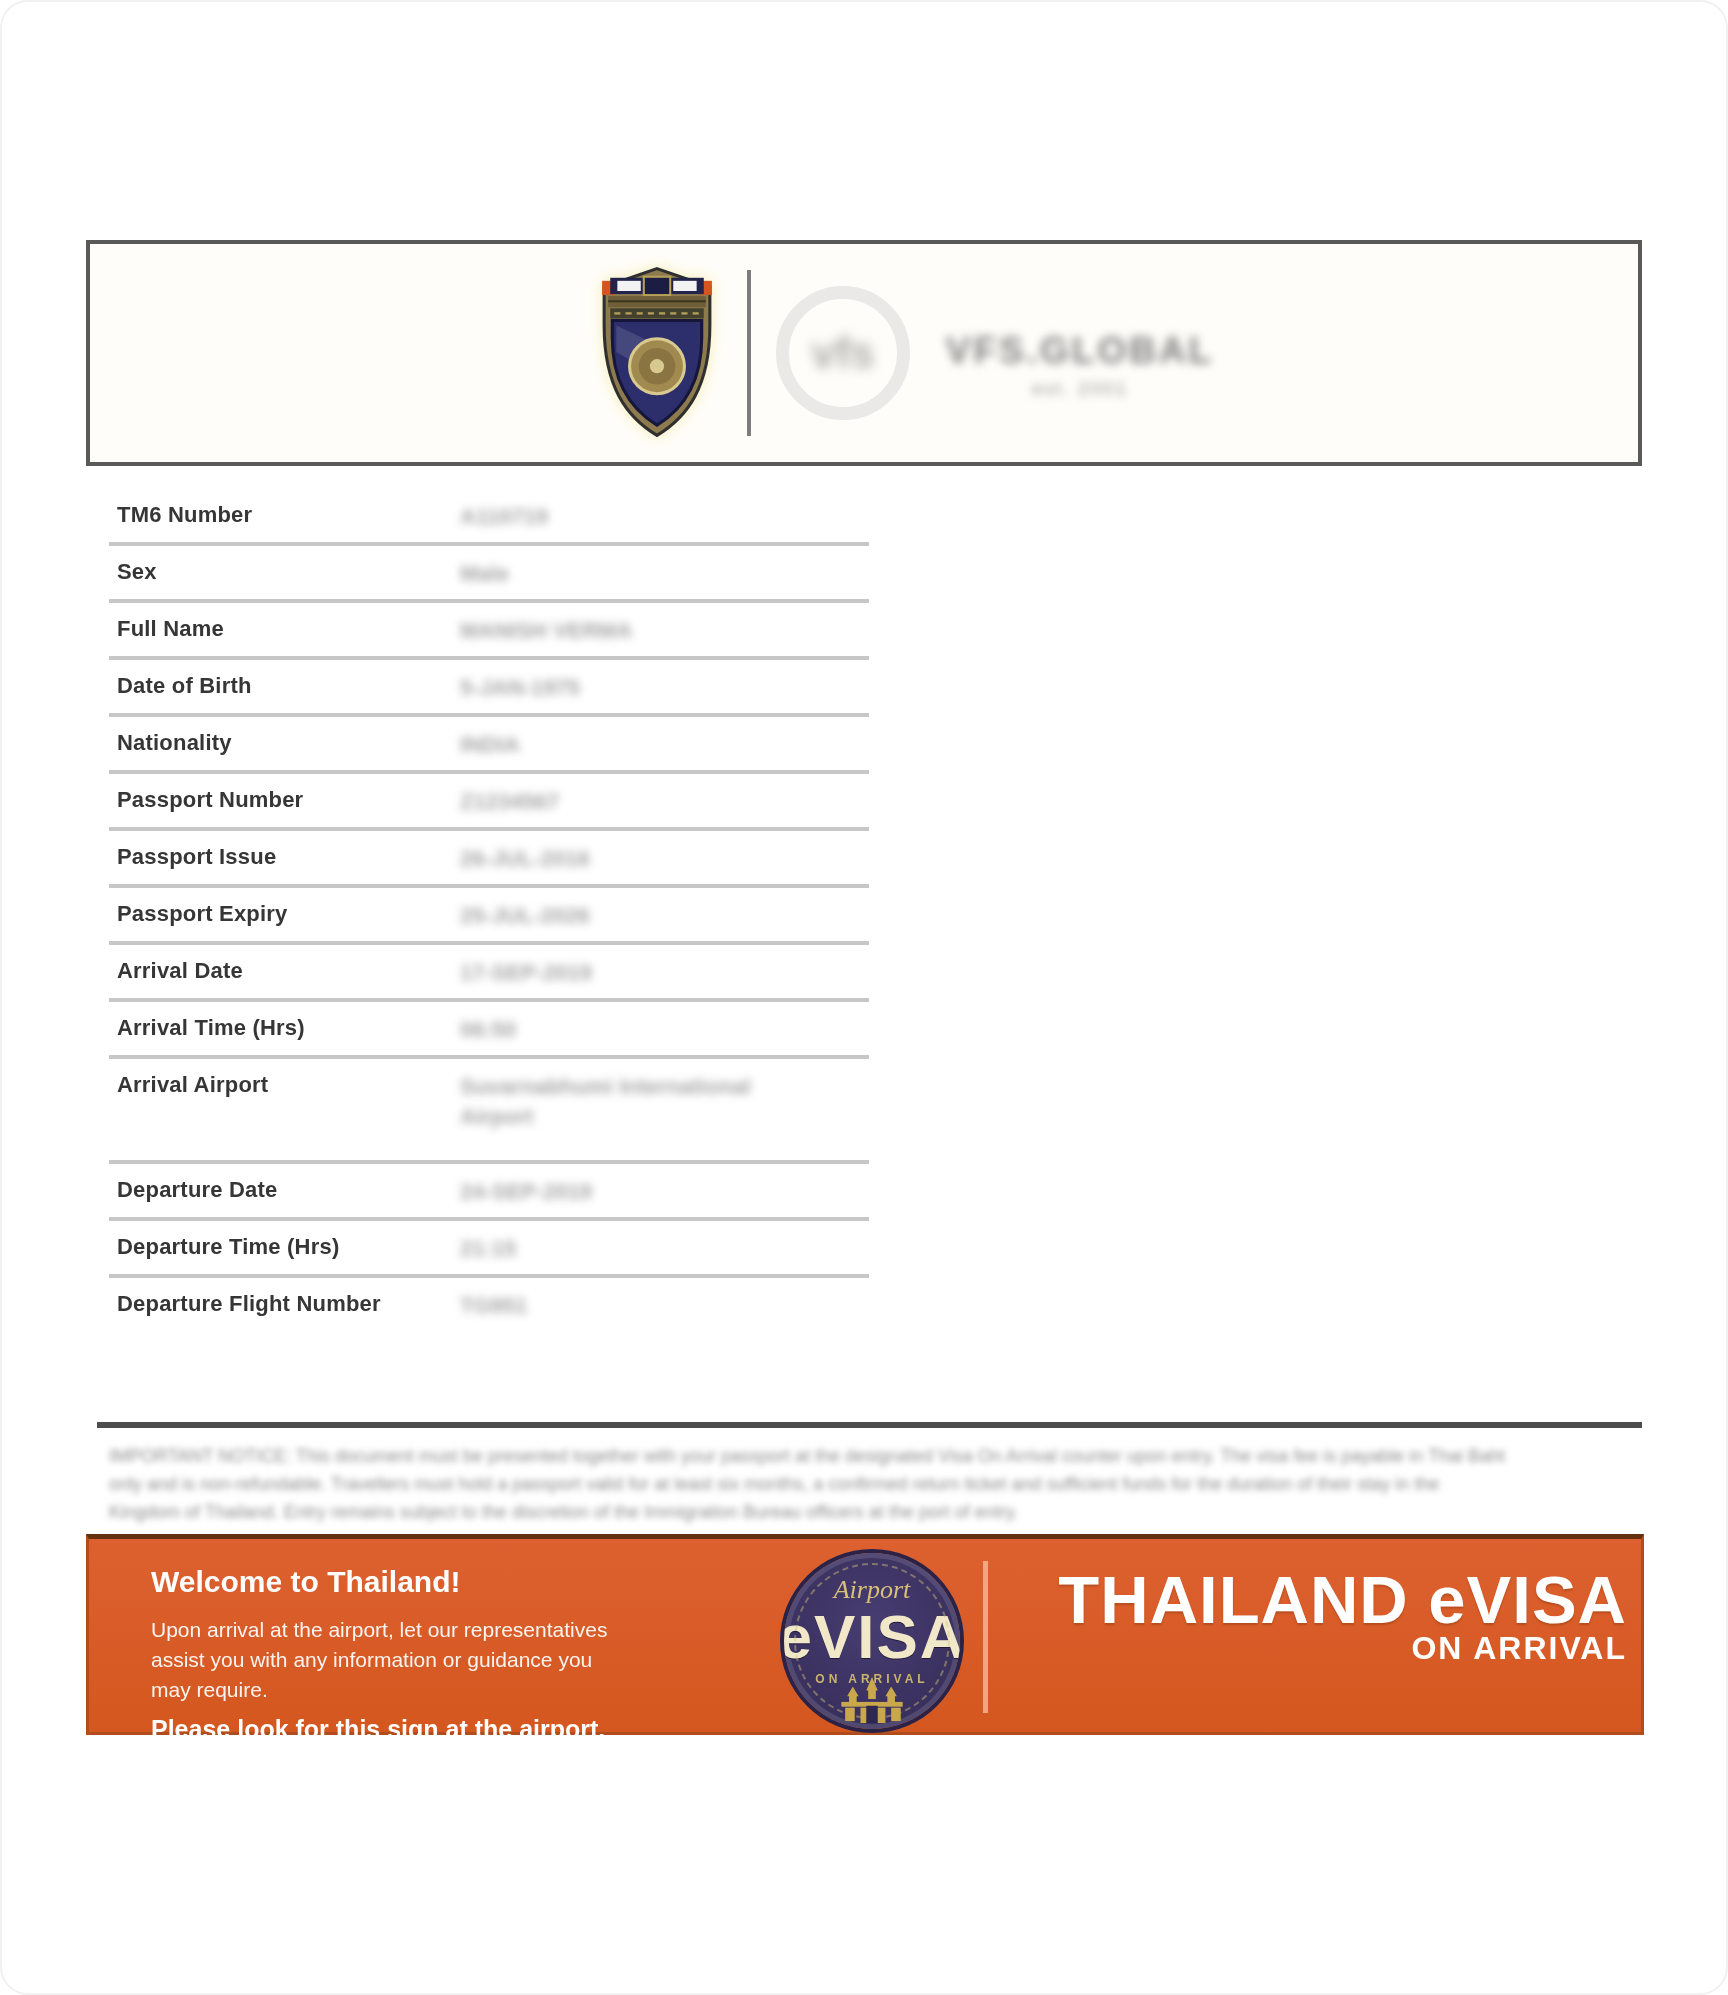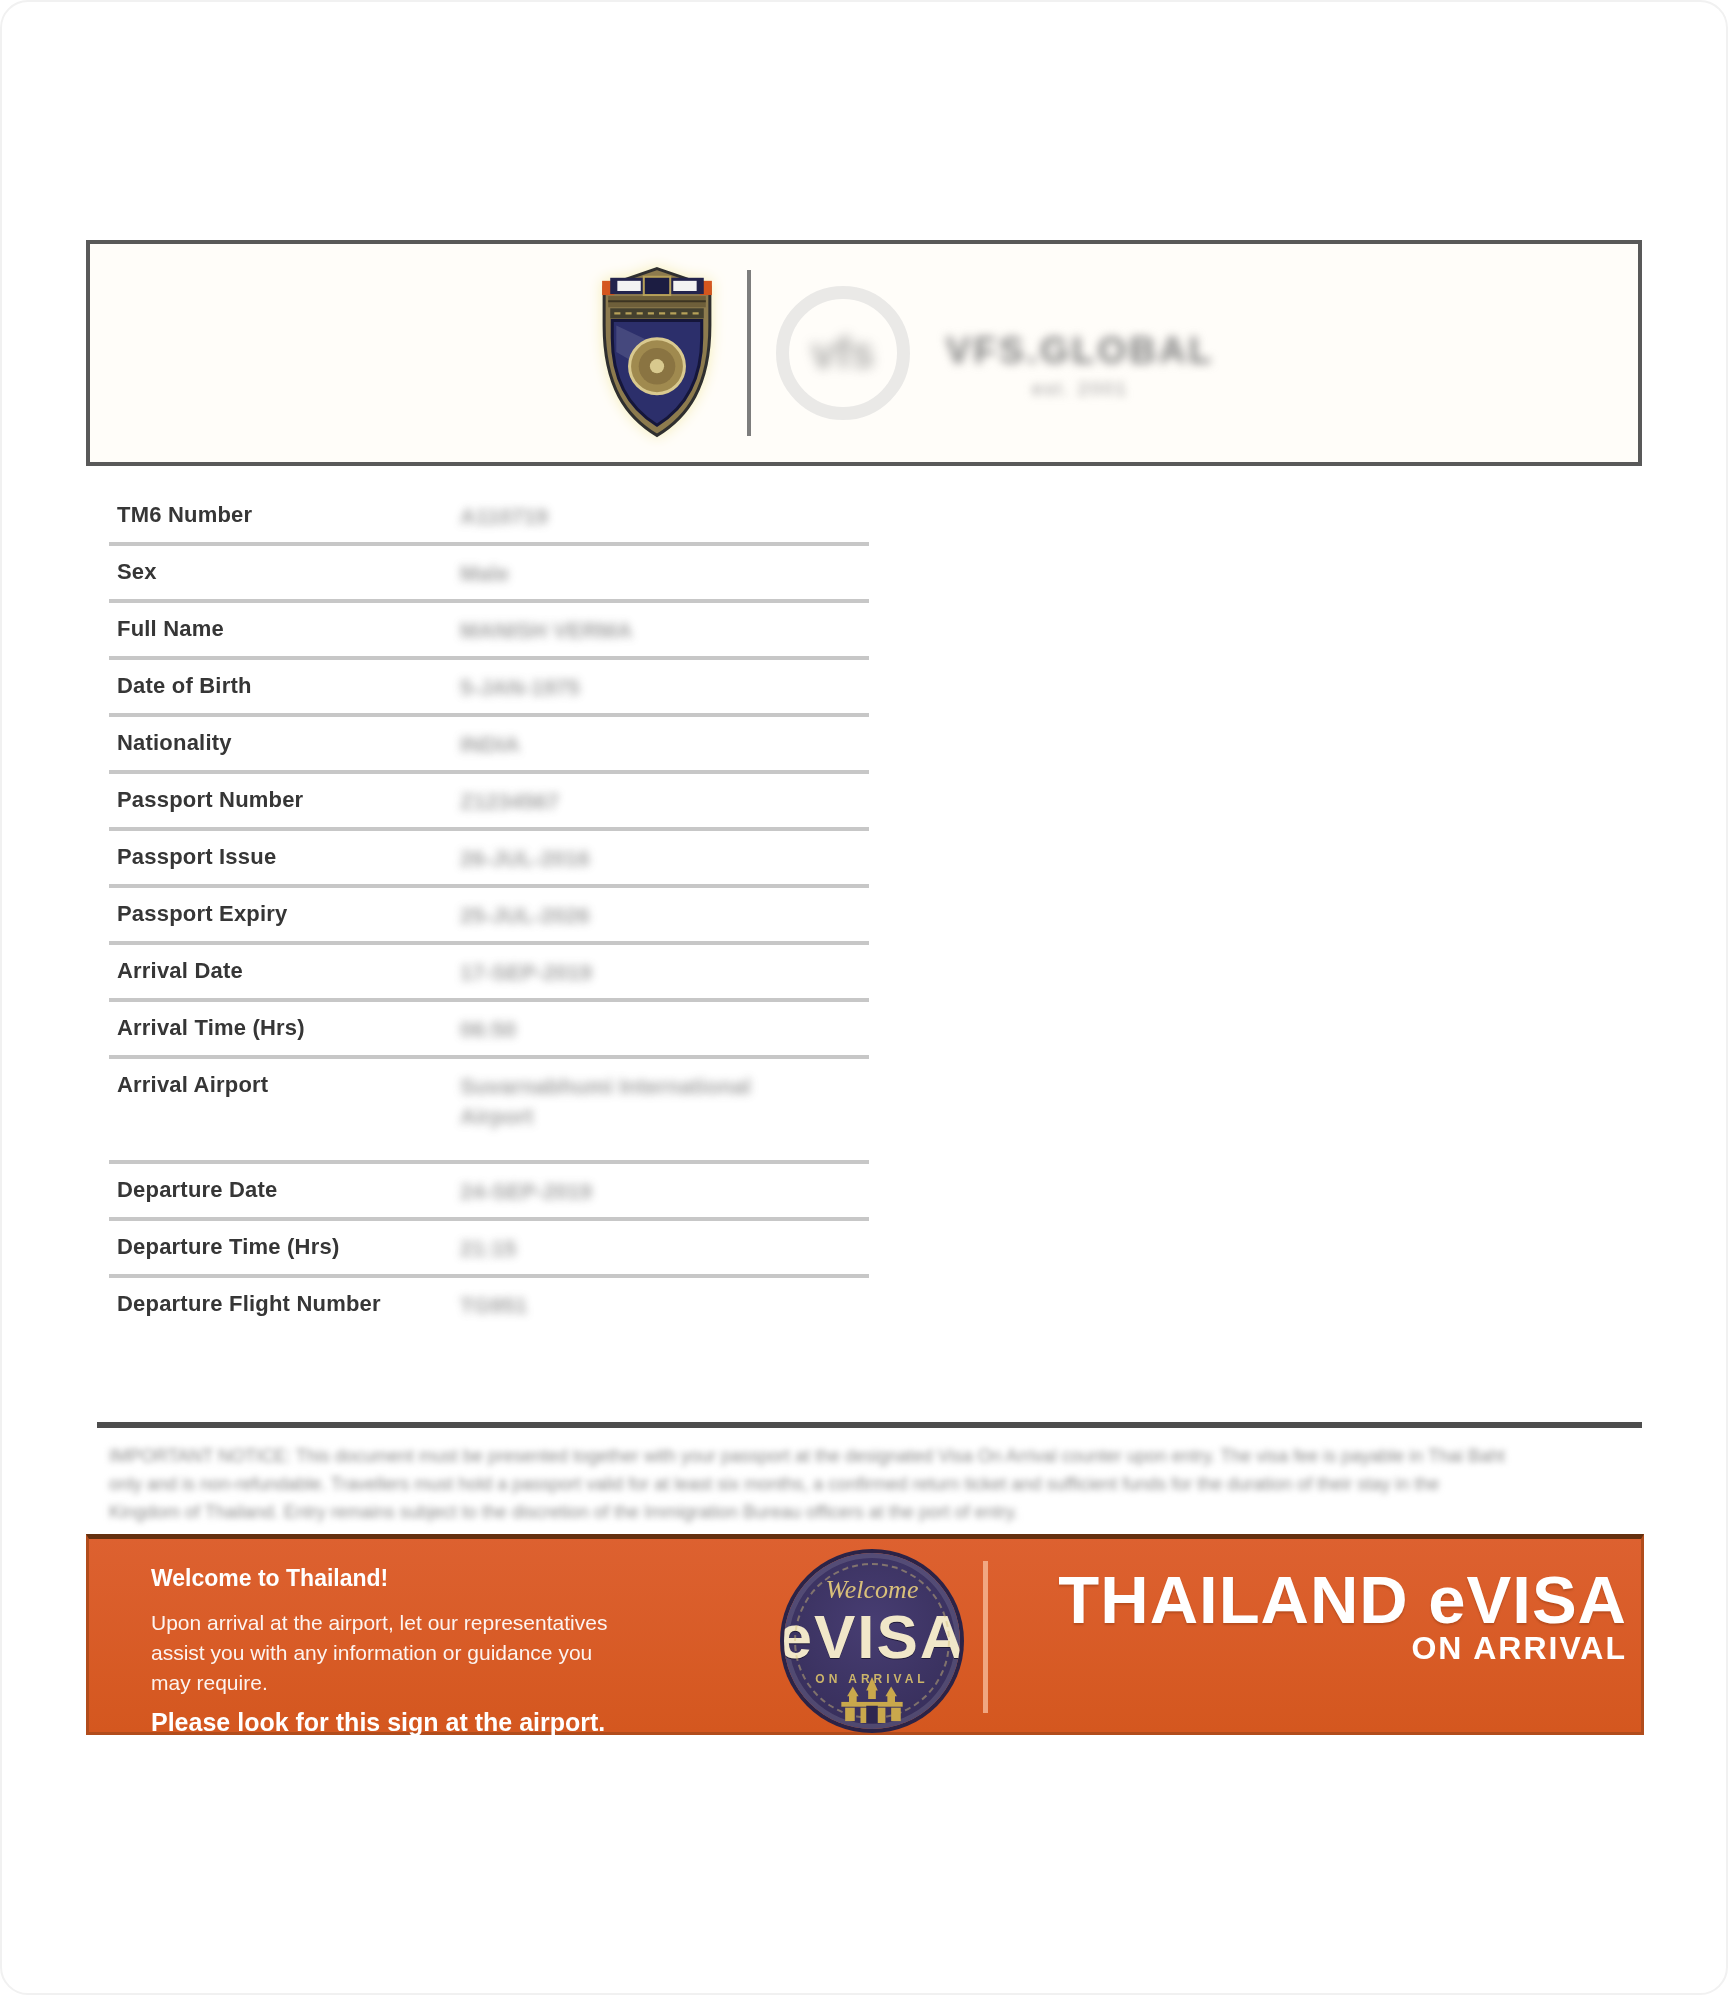--- a/index.html
+++ b/index.html
@@ -83,21 +83,21 @@
   }
 
   
   .footer {
     position:absolute; left:84px; top:1532px;
     width:1558px; height:201px;
     background:linear-gradient(#dd6130,#d4571f);
     border:3px solid #b14c1c; border-top:5px solid #64300f;
   }
   .welcome { position:absolute; left:62px; top:26px; color:#ffffff; width:500px; }
-  .welcome-title { font-size:23px; font-weight:bold; }
+  .welcome-title { font-size:30px; font-weight:bold; }
   .welcome-body {
     margin-top:16px; font-size:21px; line-height:30px;
     color:rgba(255,255,255,.93); width:480px;
   }
   .welcome-bold { margin-top:10px; font-size:25px; font-weight:bold; }
 
   .evisa-badge {
     position:absolute; left:695px; top:14px;
     width:176px; height:176px; border-radius:50%;
     background:radial-gradient(circle at 50% 40%, #473d72, #332b55);
@@ -246,21 +246,21 @@
   <div class="footer">
 
     <div class="welcome">
       <div class="welcome-title">Welcome to Thailand!</div>
       <div class="welcome-body">Upon arrival at the airport, let our representatives assist you with any information or guidance you may require.</div>
       <div class="welcome-bold">Please look for this sign at the airport.</div>
     </div>
 
     <div class="evisa-badge">
       <div class="evisa-ring"></div>
-      <div class="evisa-script">Welcome</div>
+      <div class="evisa-script">Airport</div>
       <div class="evisa-main">eVISA</div>
       <div class="evisa-sub">ON ARRIVAL</div>
       <div class="evisa-temple">
         <svg width="96" height="46" viewBox="0 0 100 48" xmlns="http://www.w3.org/2000/svg">
           <g fill="#c9a84c">
             <path d="M50 0 L56 14 L44 14 Z"></path>
             <rect x="46" y="13" width="8" height="10"></rect>
             <path d="M30 10 L36 20 L24 20 Z"></path>
             <path d="M70 10 L76 20 L64 20 Z"></path>
             <rect x="26" y="19" width="8" height="8"></rect>

